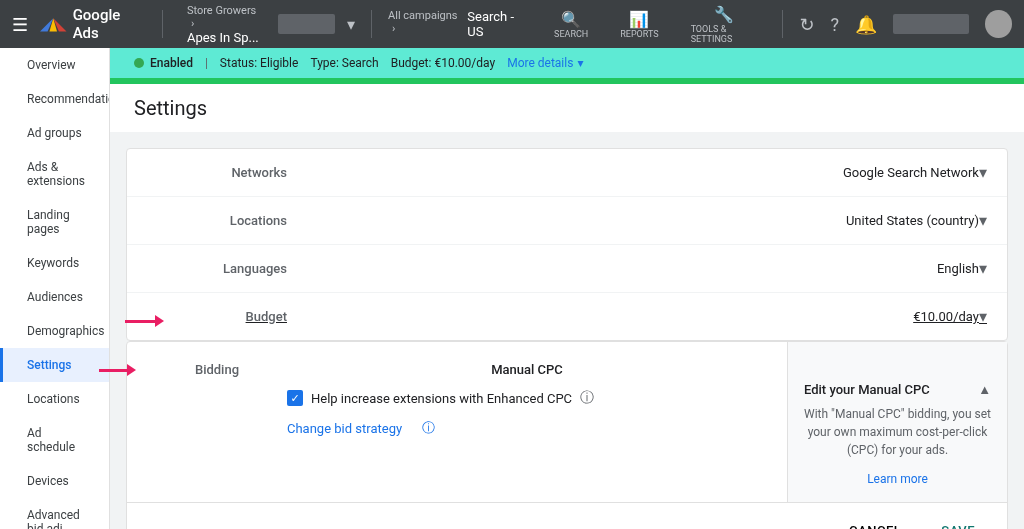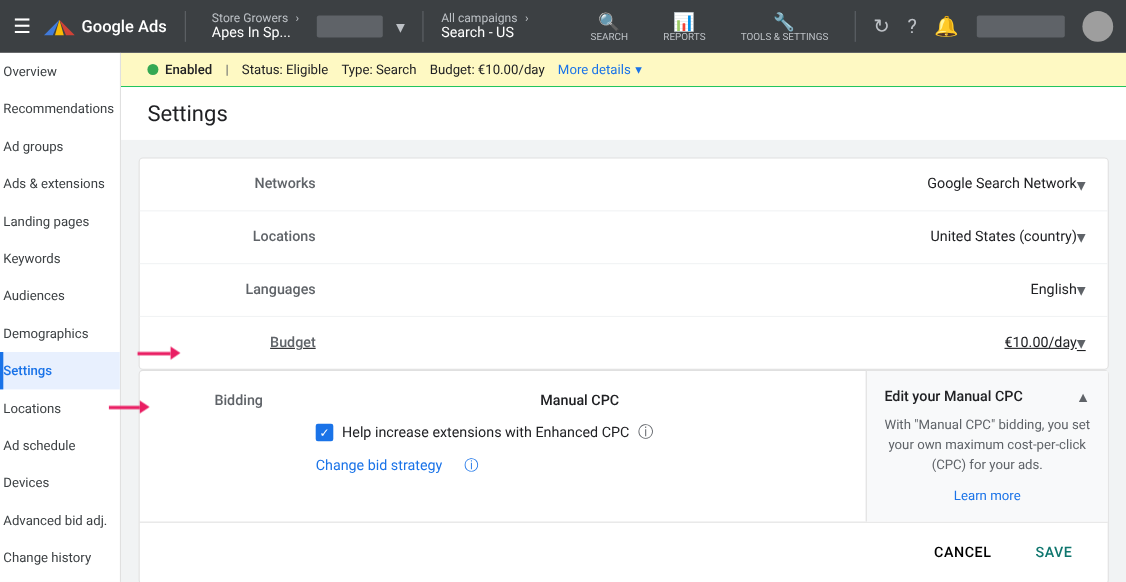--- a/index.html
+++ b/index.html
@@ -31,44 +31,44 @@
     
     .sidebar {
       width: 110px;
       min-width: 110px;
       background: #fff;
       border-right: 1px solid #e0e0e0;
       overflow-y: auto;
       position: relative;
     }
     .sidebar-item {
-      padding: 10px 0;
+      padding: 10px 24px;
       font-size: 12px;
       color: #3c4043;
       cursor: pointer;
       border-left: 3px solid transparent;
     }
     .sidebar-item.active { color: #1a73e8; border-left: 3px solid #1a73e8; background: #e8f0fe; font-weight: 500; }
 
     
     .main-content {
       flex: 1;
       overflow-y: auto;
       background: #f1f3f4;
       padding: 0;
     }
 
     
     .status-bar {
-      background: #fef9c3;
+      background: #5eead4;
       padding: 8px 24px;
       display: flex;
       align-items: center;
       gap: 12px;
-      border-bottom: 1px solid #22c55e;
+      border-bottom: 6px solid #22c55e;
       font-size: 12px;
     }
     .status-enabled { display: flex; align-items: center; gap: 6px; font-weight: 500; }
     .status-dot { width: 10px; height: 10px; border-radius: 50%; background: #34a853; }
     .status-sep { color: #5f6368; }
     .more-details { color: #1a73e8; cursor: pointer; display: flex; align-items: flex-start; gap: 4px; }
     .page-title { font-size: 20px; font-weight: 400; color: #202124; padding-bottom: 12px; }
     .settings-row {
       display: flex;
       align-items: center;
@@ -108,21 +108,21 @@
     .bidding-label-col { width: 140px; flex-shrink: 0; color: #5f6368; font-size: 13px; font-weight: 500; }
     .bidding-content-col { flex: 1; }
     .bidding-method { font-size: 13px; color: #202124; margin-bottom: 12px; font-weight: 500; }
     .bidding-checkbox-row { display: flex; align-items: center; gap: 8px; margin-bottom: 12px; }
     .checkbox-blue { width: 16px; height: 16px; background: #1a73e8; border-radius: 2px; display: flex; align-items: center; justify-content: center; flex-shrink: 0; }
     .checkbox-check { color: #fff; font-size: 11px; }
     .checkbox-label { font-size: 13px; color: #202124; }
     .help-icon { color: #5f6368; font-size: 14px; cursor: pointer; }
     .change-bid-strategy { color: #1a73e8; font-size: 13px; cursor: pointer; display: flex; align-items: center; gap: 20px; }
 
-    .edit-title { font-size: 13px; font-weight: 500; color: #202124; margin-bottom: 8px; display: flex; justify-content: space-between; align-items: flex-start; }
+    .edit-title { font-size: 13px; font-weight: 500; color: #202124; margin-bottom: 8px; display: flex; justify-content: space-between; align-items: flex-start; margin-top: 24px; }
     .collapse-icon { color: #5f6368; cursor: pointer; }
     .edit-description { font-size: 12px; color: #5f6368; line-height: 1.5; margin-bottom: 12px; }
     .learn-more { color: #1a73e8; font-size: 12px; cursor: pointer; }
 
     .bidding-actions {
       display: flex;
       justify-content: flex-end;
       padding: 12px 20px;
       gap: 16px;
       border-top: 1px solid #e0e0e0;
@@ -184,21 +184,21 @@
     <span style="font-size:11px;color:#bdc1c6;">
       <span>Store Growers</span>
       <span style="margin:0 4px;">›</span>
     </span>
     <span style="font-size:13px;color:#fff;">Apes In Sp...</span>
   </div>
   <div style="width:60px;height:20px;background:#5f6368;border-radius:2px;margin-left:4px;"></div>
   <span style="color:#bdc1c6;font-size:16px;margin-left:4px;">▾</span>
   <div class="nav-divider"></div>
   <div class="nav-top-section">
-    <div style="display:flex;flex-direction:column;">
+    <div style="display:flex;">
       <span style="font-size:11px;color:#bdc1c6;">
         <span>All campaigns</span>
         <span style="margin:0 4px;">›</span>
       </span>
       <span style="font-size:13px;color:#fff;">Search - US</span>
     </div>
   </div>
   <div class="nav-spacer"></div>
   <div class="nav-icons">
     <div class="nav-search-btn">

